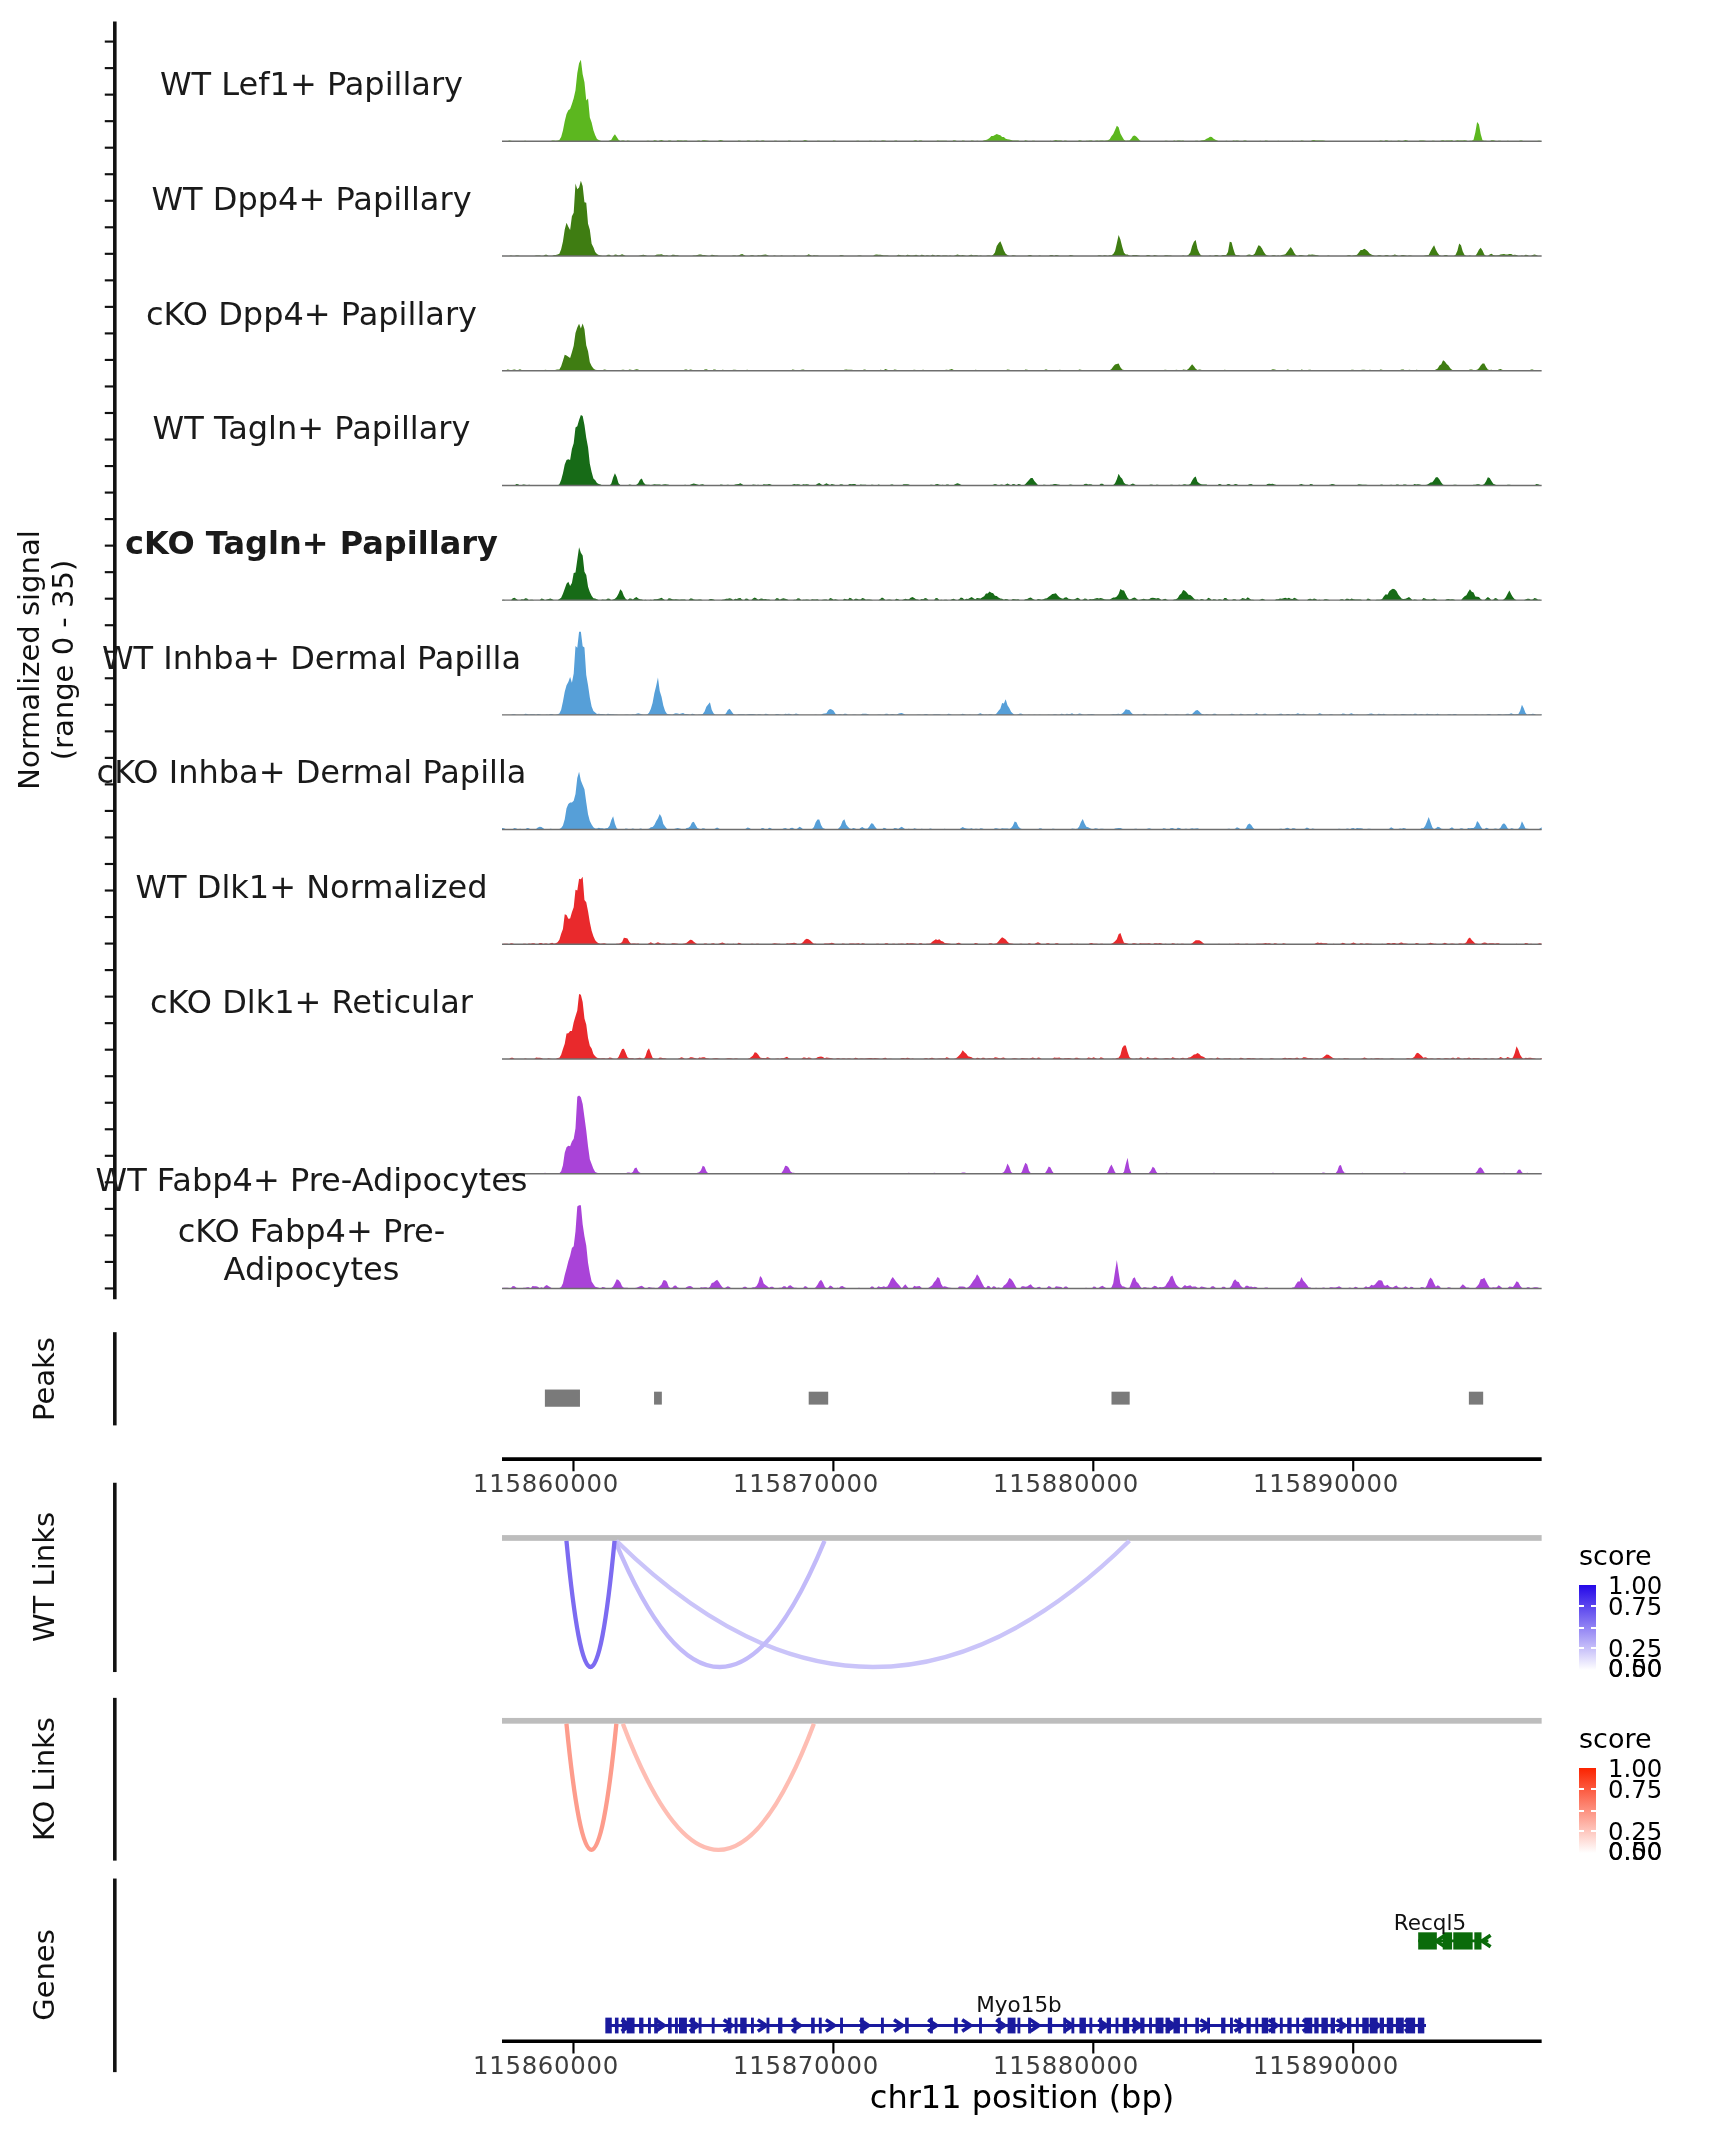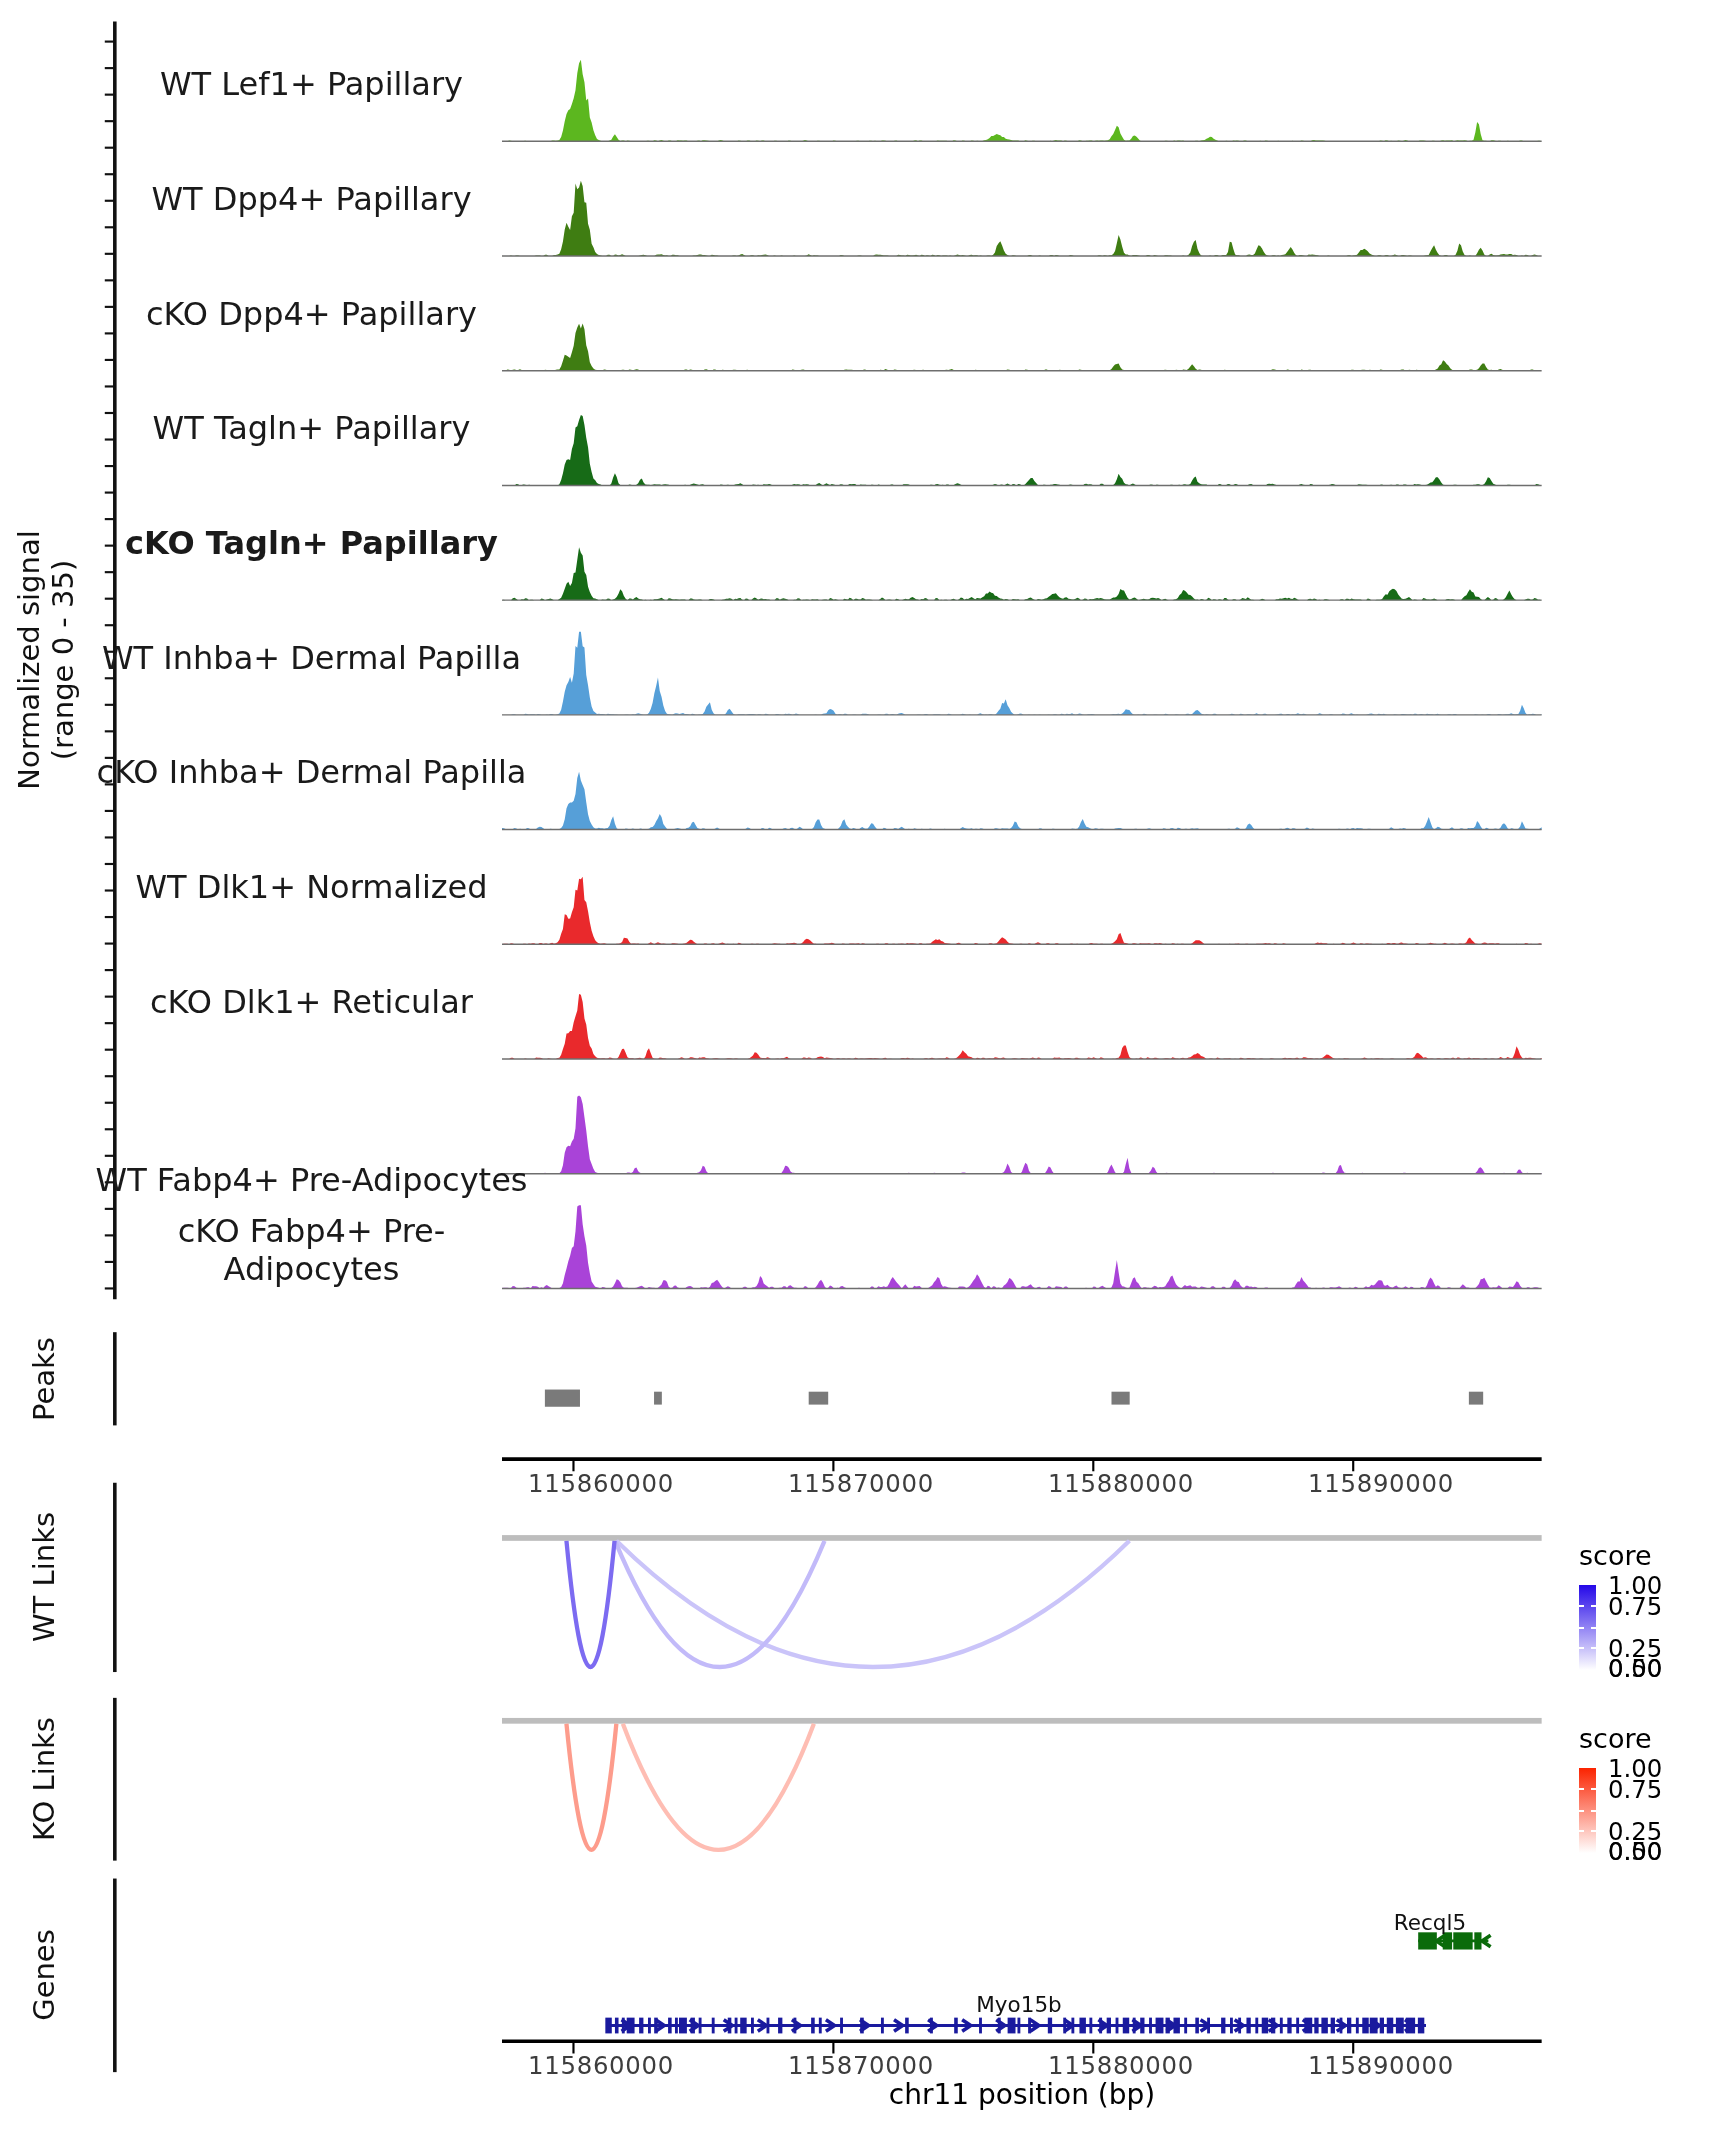--- a/index.html
+++ b/index.html
@@ -1,22 +1,22 @@
 <!DOCTYPE html>
 <html style="font-size:11.5px"><head>
 <meta charset="utf-8">
 <style>
   html,body{margin:0;padding:0;background:#ffffff;}
   body{width:1721px;height:2151px;position:relative;font-family:"DejaVu Sans",sans-serif;color:#1a1a1a;overflow:hidden;}
   #plot-svg{position:absolute;left:0;top:0;}
   .rot-label{position:absolute;left:44px;transform:translate(-50%,-50%) rotate(-90deg);white-space:nowrap;font-size:29px;color:#111;}
   .ylab{position:absolute;left:46px;top:660px;transform:translate(-50%,-50%) rotate(-90deg);white-space:nowrap;text-align:center;font-size:29px;line-height:34px;color:#111;}
   .track-label{position:absolute;left:93px;width:437px;text-align:center;font-size:32px;color:#1a1a1a;}
-  .tick-label{position:absolute;width:201px;text-align:right;font-size:24.4px;color:#3d3d3d;letter-spacing:0.7px;}
-  .axis-title{position:absolute;left:807px;top:2078px;width:430px;text-align:center;font-size:28px;color:#000;}
+  .tick-label{position:absolute;width:201px;text-align:left;font-size:24.4px;color:#3d3d3d;letter-spacing:0.7px;}
+  .axis-title{position:absolute;left:807px;top:2078px;width:430px;text-align:center;font-size:32px;color:#000;}
   .gene-label{position:absolute;text-align:center;font-size:21.5px;color:#111;}
   .legend{position:absolute;left:1576px;width:143px;}
   .legend-title{font-size:27px;color:#000;margin-left:3px;}
   .cb-wrap{position:relative;margin-top:14.3px;height:86px;}
   .cb-bar{position:absolute;left:2.9px;top:0;width:17px;height:85px;}
   .cb-tick{position:absolute;width:5px;height:1.4px;background:#ffffff;}
   .cb-labels{position:absolute;left:32px;top:0;height:85px;width:108px;}
   .cb-label{position:absolute;font-size:24.4px;line-height:24.4px;color:#000;}
   .cb-label:nth-child(1){top:-11.5px;}
   .cb-label:nth-child(2){top:9.3px;}

